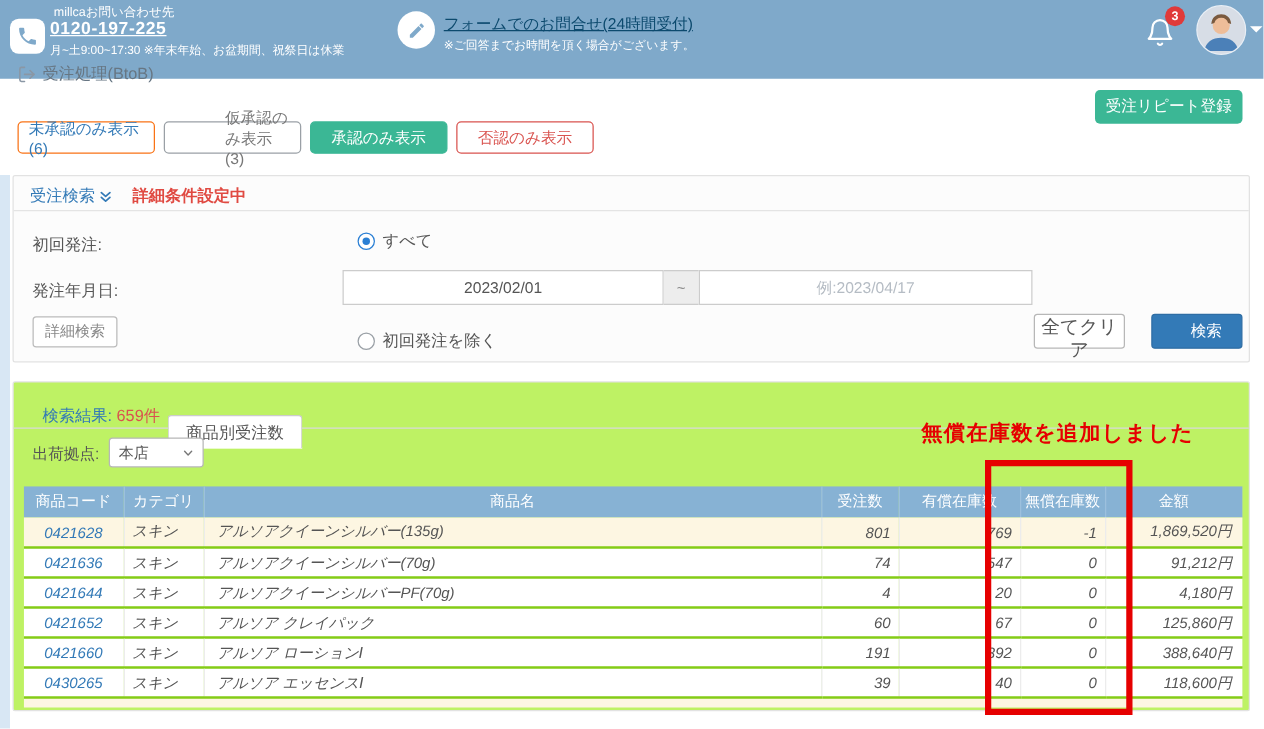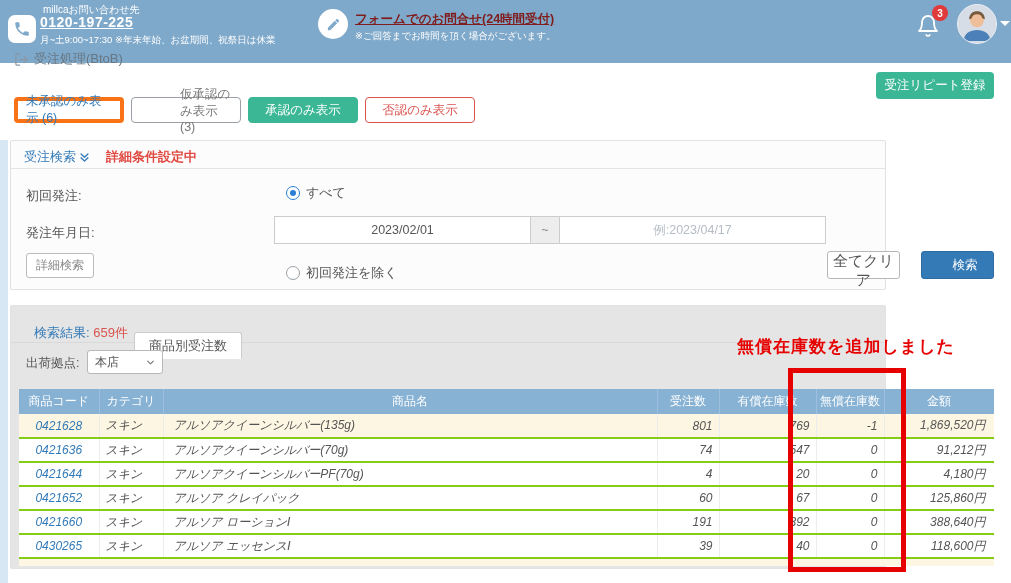--- a/index.html
+++ b/index.html
@@ -6,42 +6,42 @@
   body { font-family:"Liberation Sans","DejaVu Sans",sans-serif; background:#fff; color:#555; }
   #app { position:relative; width:1011px; height:583px; overflow:hidden; background:#fff; }
 
   
   #topbar { position:absolute; left:0; top:0; width:1011px; height:63px; background:#7fa9ca; }
   #phone-icon { position:absolute; left:8px; top:15px; width:28px; height:28px; background:#fff; border-radius:7px; display:flex; align-items:center; justify-content:center; }
   #contact-label { position:absolute; left:43px; top:3px; font-size:10px; color:#fff; }
   #phone-number { position:absolute; left:40px; top:14px; font-size:14px; font-weight:bold; color:#fff; text-decoration:underline; letter-spacing:.5px; }
   #hours-note { position:absolute; left:40px; top:34px; font-size:9.5px; color:#fff; white-space:nowrap; }
   #pencil-icon { position:absolute; left:318px; top:9px; width:30px; height:30px; background:#fff; border-radius:50%; display:flex; align-items:center; justify-content:center; }
-  #form-link { position:absolute; left:355px; top:11px; font-size:12.5px; color:#7f1d1d; text-decoration:underline; font-weight:700; }
+  #form-link { position:absolute; left:355px; top:11px; font-size:12.5px; color:#0c4a6e; text-decoration:underline; font-weight:400; }
   #form-note { position:absolute; left:355px; top:30px; font-size:9.5px; color:#fff; }
   #bell-wrap { position:absolute; left:916px; top:14px; width:26px; height:26px; }
   #bell-badge { position:absolute; left:932px; top:5px; min-width:16px; height:16px; border-radius:8px; background:#e03a3a; color:#fff; font-size:10px; font-weight:bold; display:flex; align-items:center; justify-content:center; padding:0 4px; }
   #avatar { position:absolute; left:957px; top:4px; width:40px; height:40px; border-radius:50%; background:#d7dde6; overflow:hidden; border:1px solid #e8eef5; }
   #avatar-caret { position:absolute; left:1000px; top:21px; width:0; height:0; border-left:5px solid transparent; border-right:5px solid transparent; border-top:5px solid #ffffff; }
 
   
   #breadcrumb { position:absolute; left:14px; top:50px; display:flex; align-items:center; gap:5px; font-size:13px; color:#677683; }
 
   
   #repeat-btn { position:absolute; left:876px; top:72px; width:118px; height:27px; background:#3bb795; color:#fff; border:none; border-radius:4px; font-size:12.5px; cursor:pointer; }
 
   
   .filter-btn { position:absolute; top:97px; height:26px; border-radius:4px; font-size:12.5px; background:#fff; display:flex; align-items:center; justify-content:center; cursor:pointer; padding:0 8px; }
-  #fb0 { left:14px;  width:110px; border:4px solid #f97316; color:#337ab7; }
+  #fb0 { left:14px;  width:110px; border:1px solid #f97316; color:#337ab7; }
   #fb1 { left:131px; width:110px; border:1px solid #9aa0a6; color:#777;padding-left:48px; }
   #fb2 { left:248px; width:110px; border:1px solid #3bb795; color:#fff; background:#3bb795; }
   #fb3 { left:365px; width:110px; border:1px solid #d9534f; color:#d9534f; }
 
   
-  .card { position:absolute; left:10px; width:876px; background:#fcfcfc; border:1px solid #e2e2e2; border-radius:2px; }
+  .card { position:absolute; left:10px; width:990px; background:#fcfcfc; border:1px solid #e2e2e2; border-radius:2px; }
   #left-strip { position:absolute; left:0; top:140px; width:8px; height:443px; background:#d8e7f4; }
 
   #search-card { top:140px; height:150px; }
   #search-head { position:absolute; left:0; top:0; width:100%; height:28px; border-bottom:1px solid #e4e4e4; }
   #search-title { position:absolute; left:13px; top:7px; font-size:13px; color:#337ab7; display:flex; align-items:center; gap:3px; cursor:pointer; }
   #search-status { position:absolute; left:95px; top:7px; font-size:13px; color:#e04a42; font-weight:600; }
   .f-label { position:absolute; left:15px; font-size:13px; color:#555; }
   #radio-row { position:absolute; left:275px; top:43px; display:flex; gap:22px; font-size:13px; color:#555;flex-direction:column; }
   .radio-item { display:flex; align-items:center; gap:6px; cursor:pointer; }
   .radio { position:relative; width:14px; height:14px; border:1px solid #9aa0a6; border-radius:50%; background:#fff; }
@@ -51,21 +51,21 @@
   .date-input { height:28px; border:1px solid #ccc; background:#fff; text-align:center; font-size:12.5px; color:#555; font-family:inherit; }
   #date-from { width:257px; }
   #date-sep { width:28px; height:28px; background:#ededed; border:1px solid #ccc; border-left:none; border-right:none; display:flex; align-items:center; justify-content:center; color:#888; font-size:12px; }
   #date-to { width:267px; }
   #date-to::placeholder { color:#b5bcc4; }
   #detail-search-btn { position:absolute; left:15px; top:112px; height:25px; padding:0 9px; background:#fff; border:1px solid #bbb; border-radius:3px; color:#888; font-size:12px; cursor:pointer; }
   #clear-btn { position:absolute; left:816px; top:110px; width:73px; height:28px; background:#fff; border:1px solid #b7b7b7; border-radius:3px; color:#555; font-size:15px; cursor:pointer; }
   #search-btn { position:absolute; left:910px; top:110px; width:73px; height:28px; background:#337ab7; border:1px solid #2e6da4; border-radius:3px; color:#fff; font-size:12.5px; cursor:pointer;padding-left:15px; }
 
   
-  #results-card { top:305px; height:264px; background:#e5e5e5; }
+  #results-card { top:305px; height:264px; background:#bef264; }
   #tab-bar { position:absolute; left:0; top:10px; width:100%; height:27px; border-bottom:1px solid #d9d9d9; }
   #tab-results { position:absolute; left:15px; top:4px; font-size:13px; cursor:pointer; padding:4px 8px; }
   #tab-results .blue { color:#337ab7; }
   #tab-results .red { color:#d9534f; }
   #tab-products { position:absolute; left:123px; top:16px; height:27px; padding:0 14px; display:flex; align-items:center; background:#fff; border:1px solid #ccc; border-bottom:1px solid #fff; border-radius:3px 3px 0 0; font-size:13px; color:#555; cursor:pointer; }
   #ship-label { position:absolute; left:15px; top:49px; font-size:12.5px; color:#555; }
   #ship-select { position:absolute; left:76px; top:44px; width:76px; height:24px; border:1px solid #b7b7b7; border-radius:3px; background:#fff; font-size:12px; color:#555; display:flex; align-items:center; justify-content:space-between; padding:0 7px; cursor:pointer; }
 
   #table-wrap { position:absolute; left:8px; top:83px; width:975px; height:177px; overflow:hidden; }
   table { border-collapse:collapse; table-layout:fixed; width:975px; font-size:12px; }

